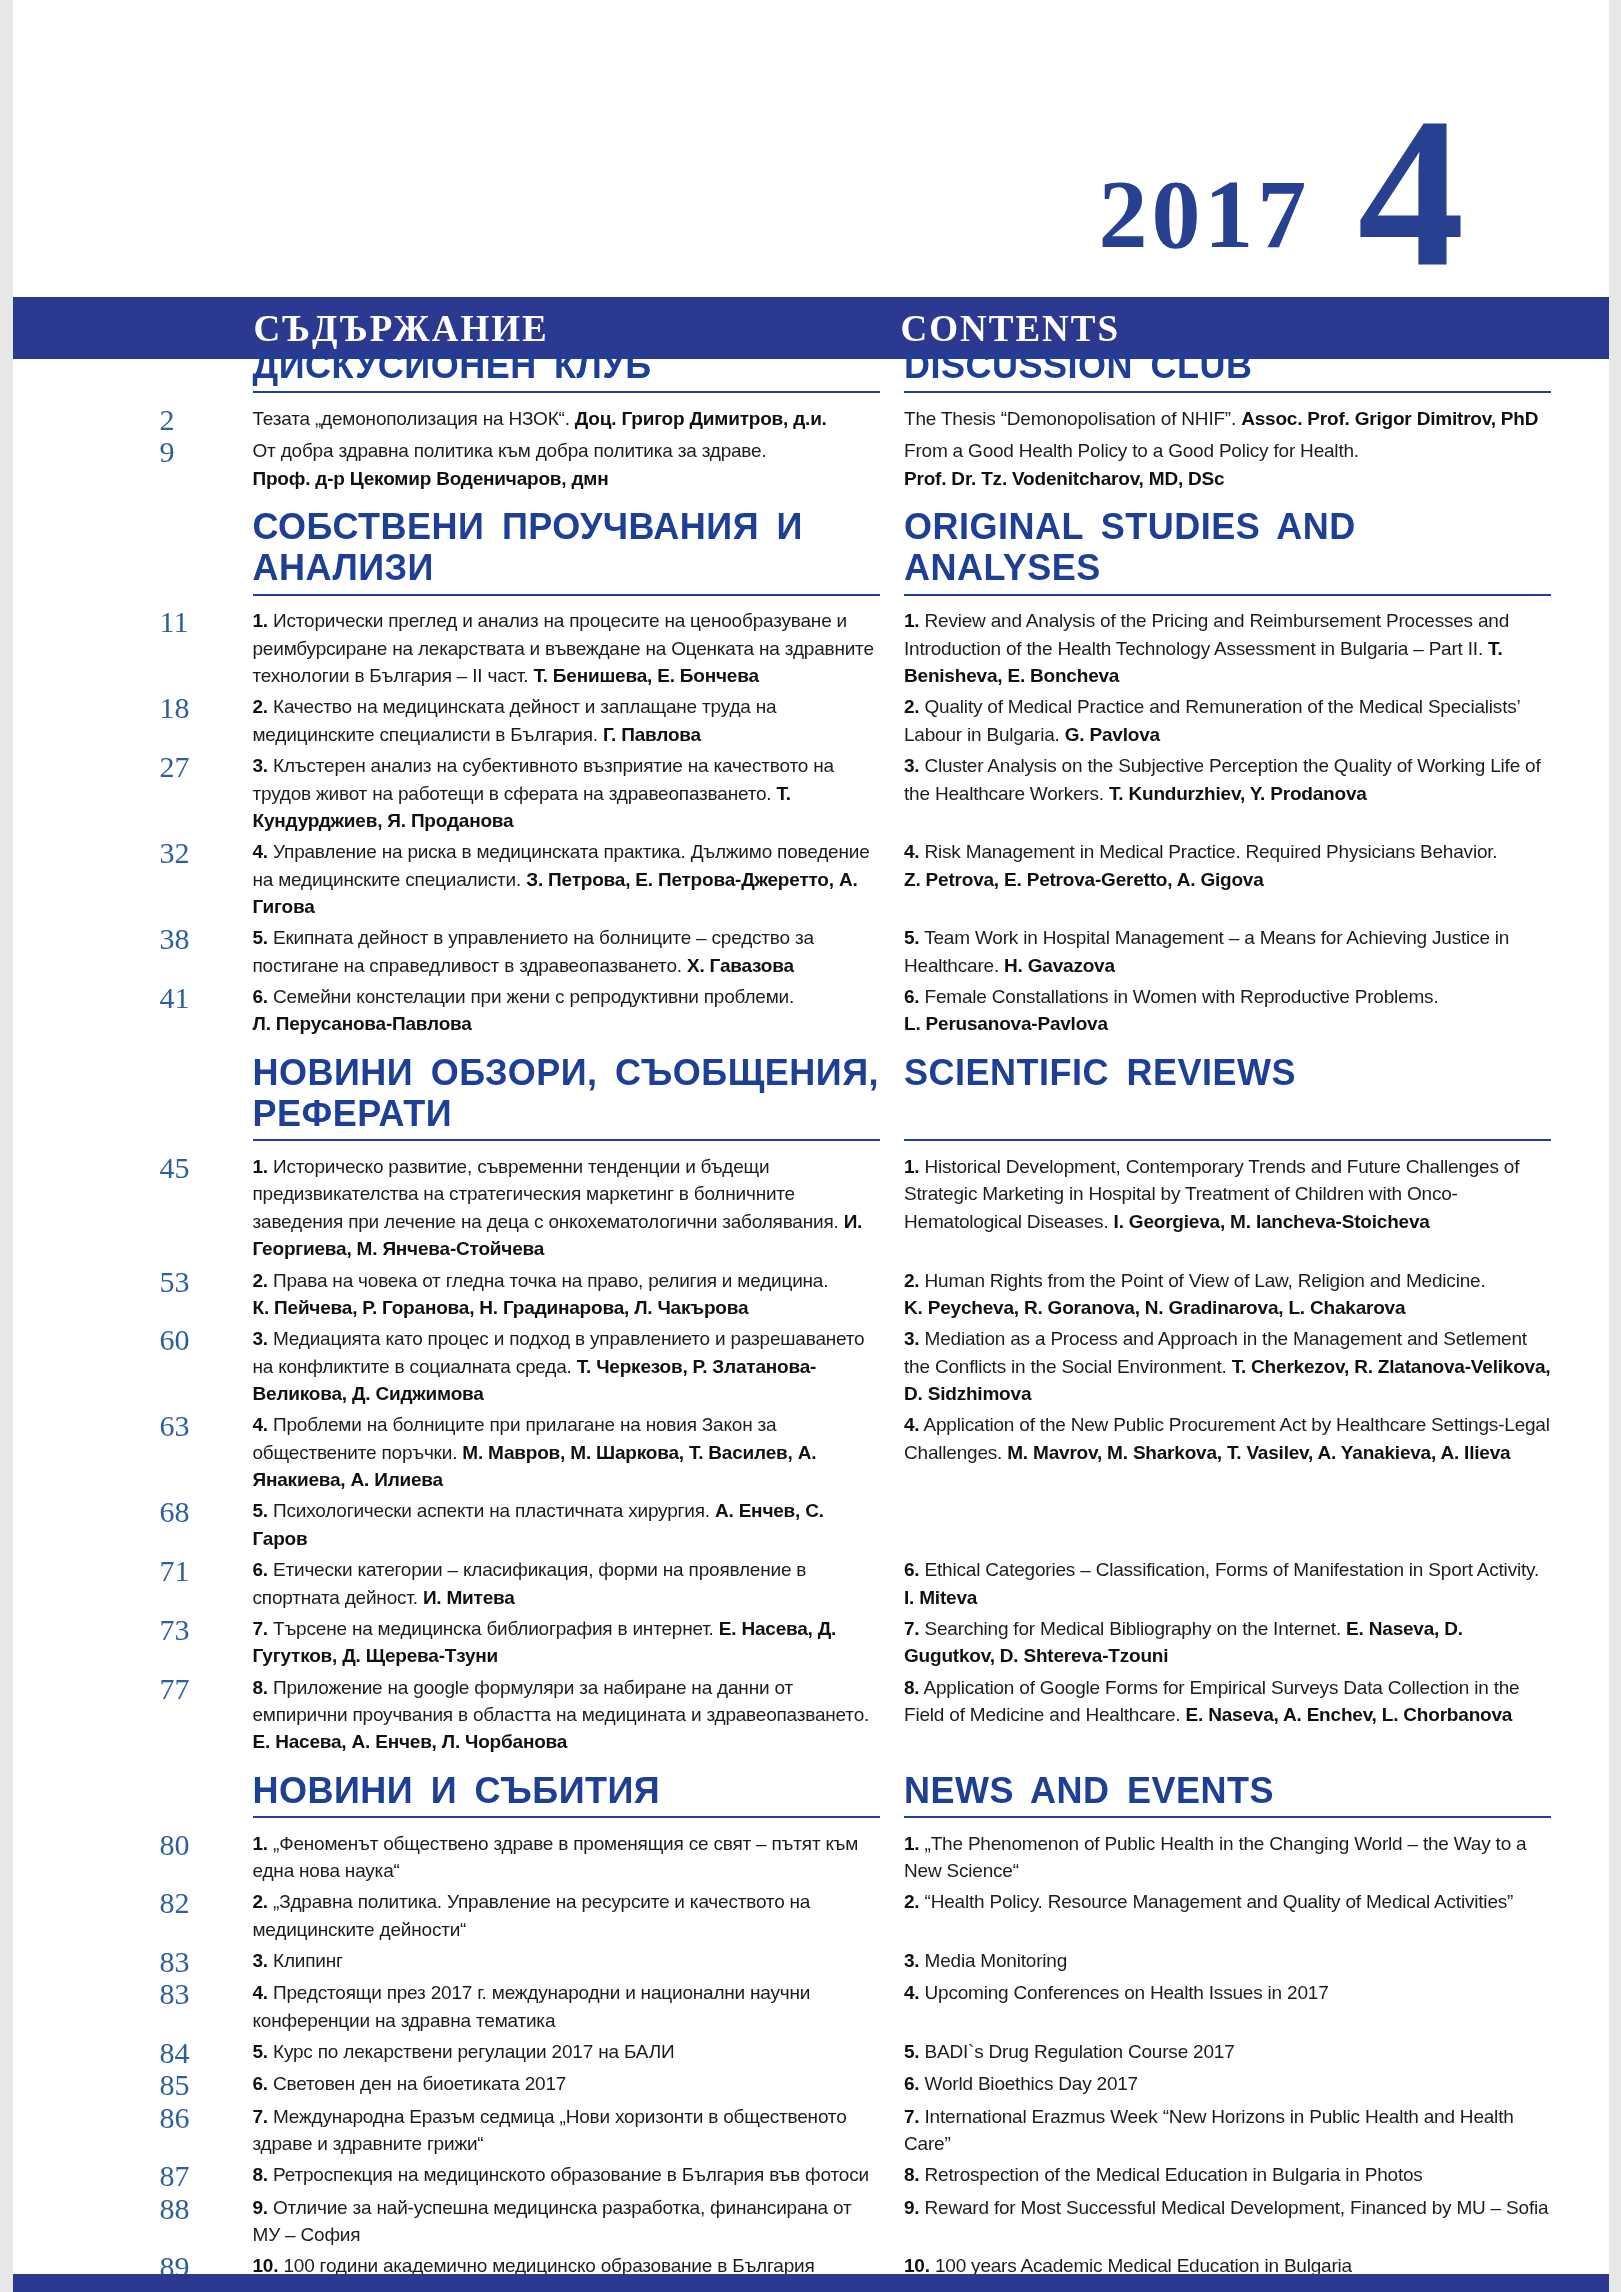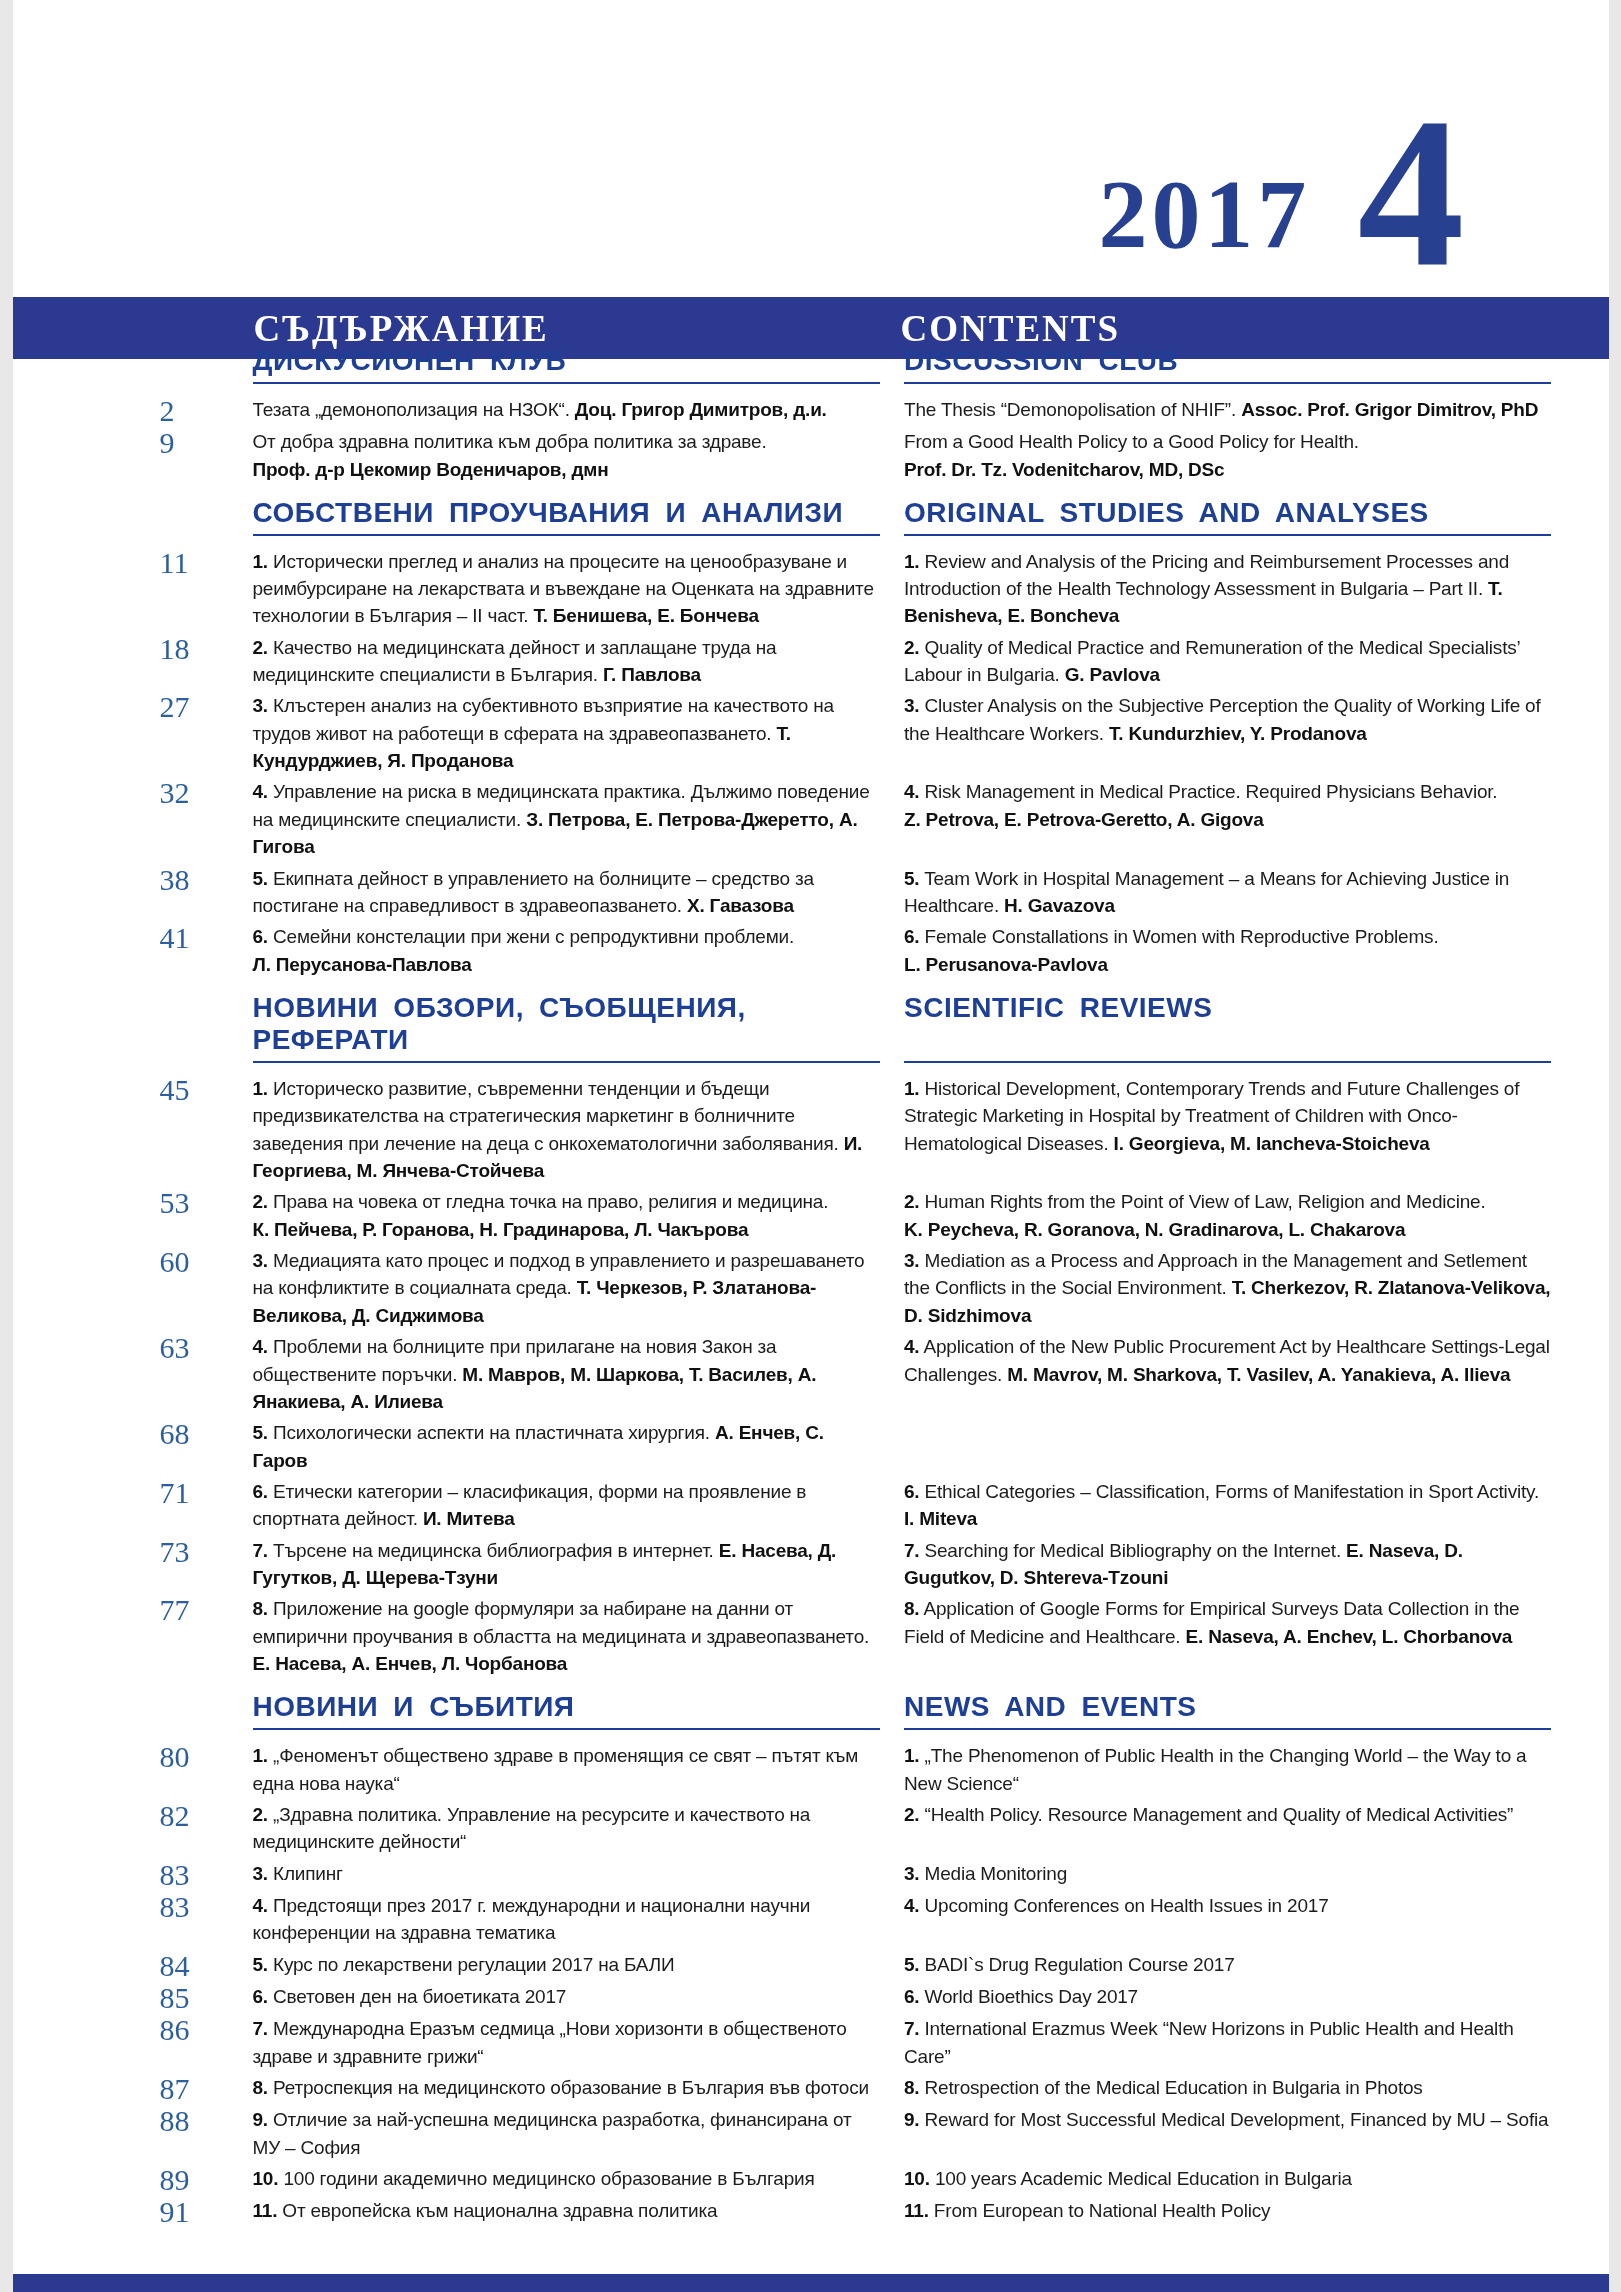--- a/index.html
+++ b/index.html
@@ -28,21 +28,21 @@
   .banner .ent{
     position:absolute;left:888px;top:50%;transform:translateY(-50%);
     color:#ffffff;font-family:"Liberation Serif",serif;font-weight:bold;
     font-size:37px;letter-spacing:2px;white-space:nowrap;
   }
   .toc{position:absolute;top:343px;left:0;width:1621px;}
   .row{display:grid;grid-template-columns:240px 627px 24.5px 647px;}
   .section-row{margin:13.7px 0 11.8px 0;}
   .section-row:first-child{margin-top:2px;}
   .section-title{
-    font-weight:bold;font-size:28px;color:#1e3f96;line-height:1.15;
+    font-weight:bold;font-size:36px;color:#1e3f96;line-height:1.15;
     border-bottom:2.9px solid #1e3f96;padding-bottom:4.9px;
     letter-spacing:0.5px;word-spacing:6.9px;
   }
   .section-title.bgc{grid-column:2;}
   .section-title.enc{grid-column:4;}
   .entry-row{margin-bottom:3.9px;}
   .num{
     grid-column:1;padding-left:147px;padding-top:1px;
     font-family:"Liberation Serif",serif;font-size:30px;line-height:27.4px;color:#2d5f9e;
   }

